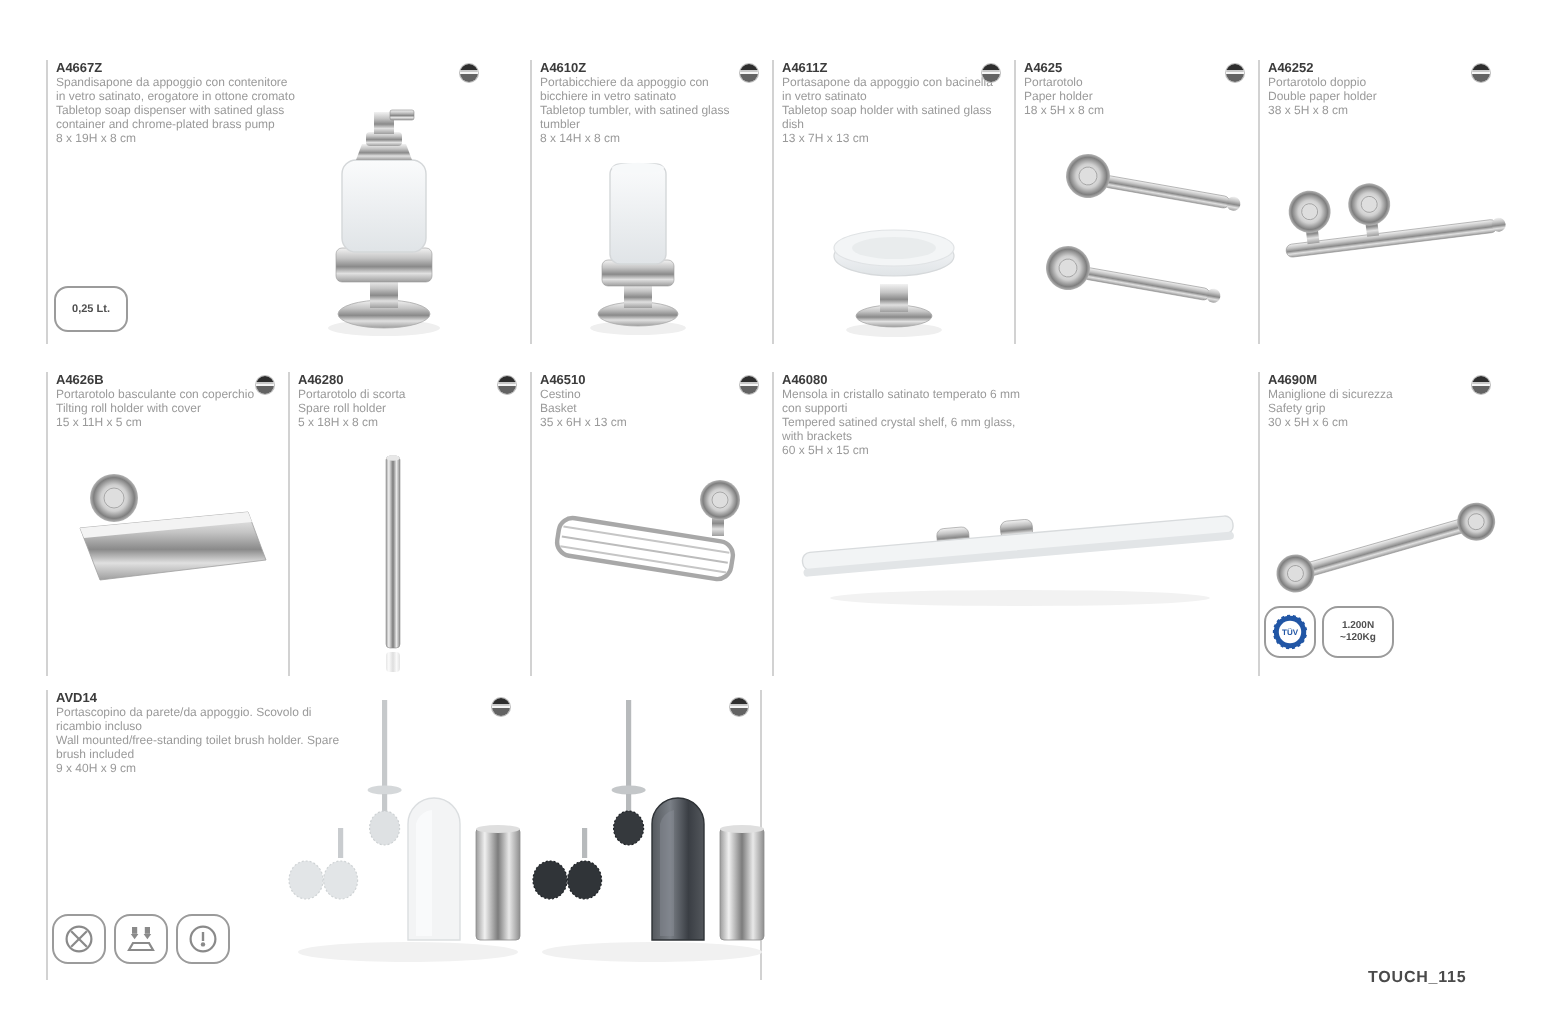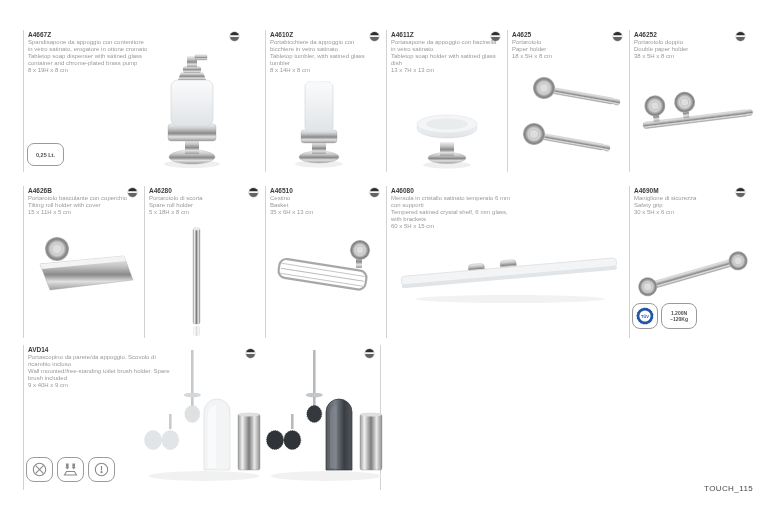--- a/index.html
+++ b/index.html
@@ -12,21 +12,21 @@
   .text.wide{max-width:142px;}
   .desc{font-size:6px;color:#9a9a9a;line-height:7px;}
   .mount-icon{position:absolute;top:2px;right:7px;width:9px;height:9px;border-radius:50%;
       background:linear-gradient(#2e2e2e 0 32%, #c9c9c9 32% 46%, #f5f5f5 46% 58%, #636363 58% 100%);
       box-shadow:0 0 0 .5px #bdbdbd;}
   .badge{position:absolute;border:1px solid #9b9b9b;border-radius:7px;background:#fff;
       display:flex;align-items:center;justify-content:center;box-sizing:border-box;}
   .badge-capacity{left:3px;top:113px;width:37px;height:23px;font-size:5.5px;font-weight:bold;color:#4f4f4f;}
   .badge-load{flex-direction:column;font-size:5px;font-weight:bold;color:#4f4f4f;line-height:6px;}
   .img{position:absolute;}
-  .footer{position:absolute;left:704px;top:484px;font-size:8px;font-weight:normal;
+  .footer{position:absolute;left:684px;top:484px;font-size:8px;font-weight:bold;
       color:#4a4a4a;letter-spacing:.4px;}
 </style>
 </head>
 <body>
 
 <svg width="0" height="0" style="position:absolute">
   <defs>
     <linearGradient id="gV" x1="0" x2="0" y1="0" y2="1">
       <stop offset="0" stop-color="#f2f2f2"></stop>
         <stop offset=".3" stop-color="#c4c4c4"></stop>

